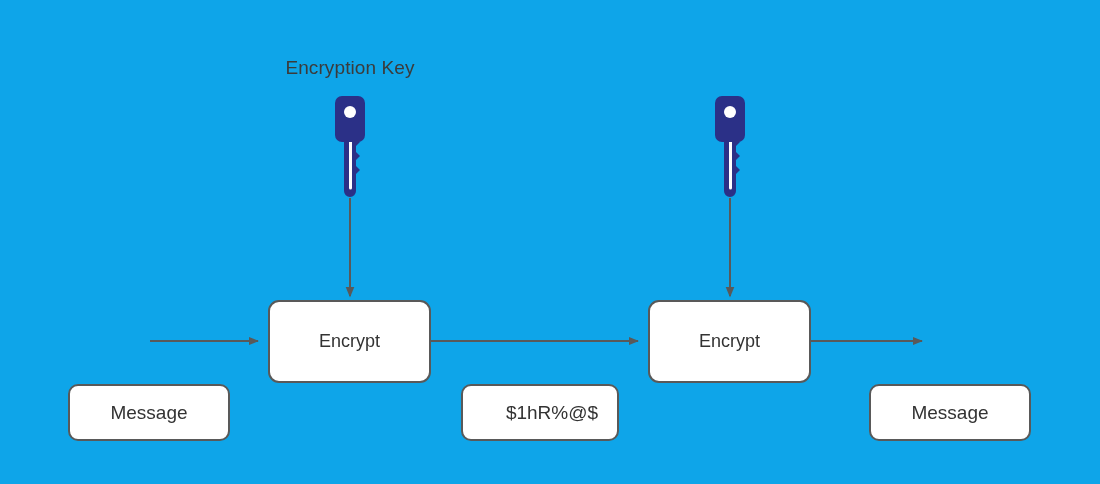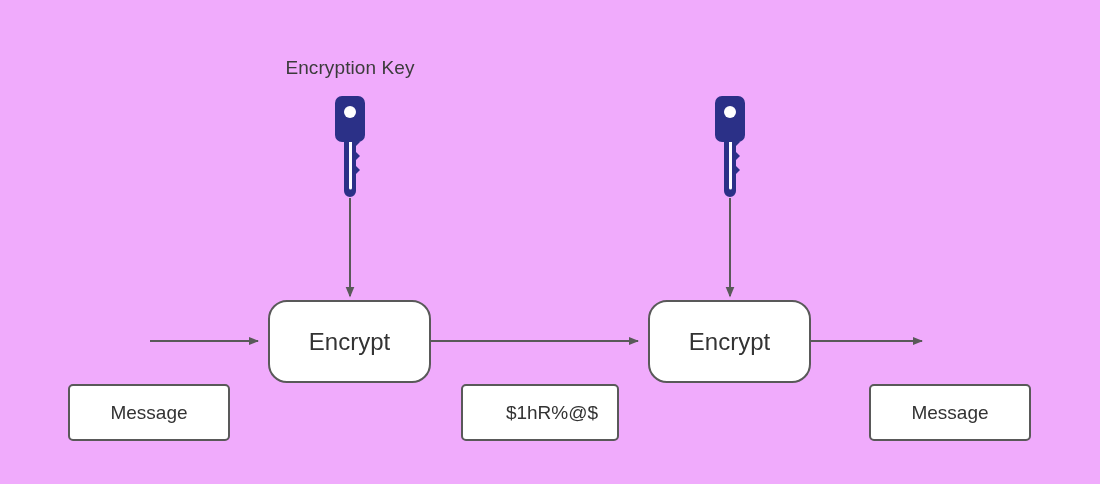--- a/index.html
+++ b/index.html
@@ -8,21 +8,21 @@
     background: #ffffff;
   }
   body {
     font-family: "Liberation Sans", sans-serif;
     -webkit-font-smoothing: antialiased;
   }
   #canvas {
     position: relative;
     width: 1100px;
     height: 484px;
-    background: #f0abfc;
+    background: #0ea5e9;
     overflow: hidden;
   }
   .layer {
     position: absolute;
     left: 0;
     top: 0;
     width: 1100px;
     height: 484px;
   }
   
@@ -46,37 +46,37 @@
     transform: translateX(-50%);
   }
   #key-enc { left: 350px; top: 96px; }
   #key-dec { left: 730px; top: 96px; }
 
   
   .proc-box {
     position: absolute;
     box-sizing: border-box;
     border: 2px solid #595959;
-    border-radius: 19px;
+    border-radius: 11px;
     background: #ffffff;
     display: flex;
     align-items: center;
     justify-content: center;
-    font-size: 24px;
+    font-size: 18px;
     color: #333333;
   }
   #box-encrypt { left: 268px; top: 300px; width: 163px; height: 83px; }
   #box-decrypt { left: 648px; top: 300px; width: 163px; height: 83px; }
 
   
   .data-box {
     position: absolute;
     box-sizing: border-box;
     border: 2px solid #595959;
-    border-radius: 5px;
+    border-radius: 10px;
     background: #ffffff;
     display: flex;
     align-items: center;
     justify-content: center;
     font-size: 19px;
     color: #333333;
   }
   #box-msg-in   { left: 68px;  top: 384px; width: 162px; height: 57px; }
   #box-cipher   { left: 461px; top: 384px; width: 158px; height: 57px; padding-left: 24px; }
   #box-msg-out  { left: 869px; top: 384px; width: 162px; height: 57px; }

